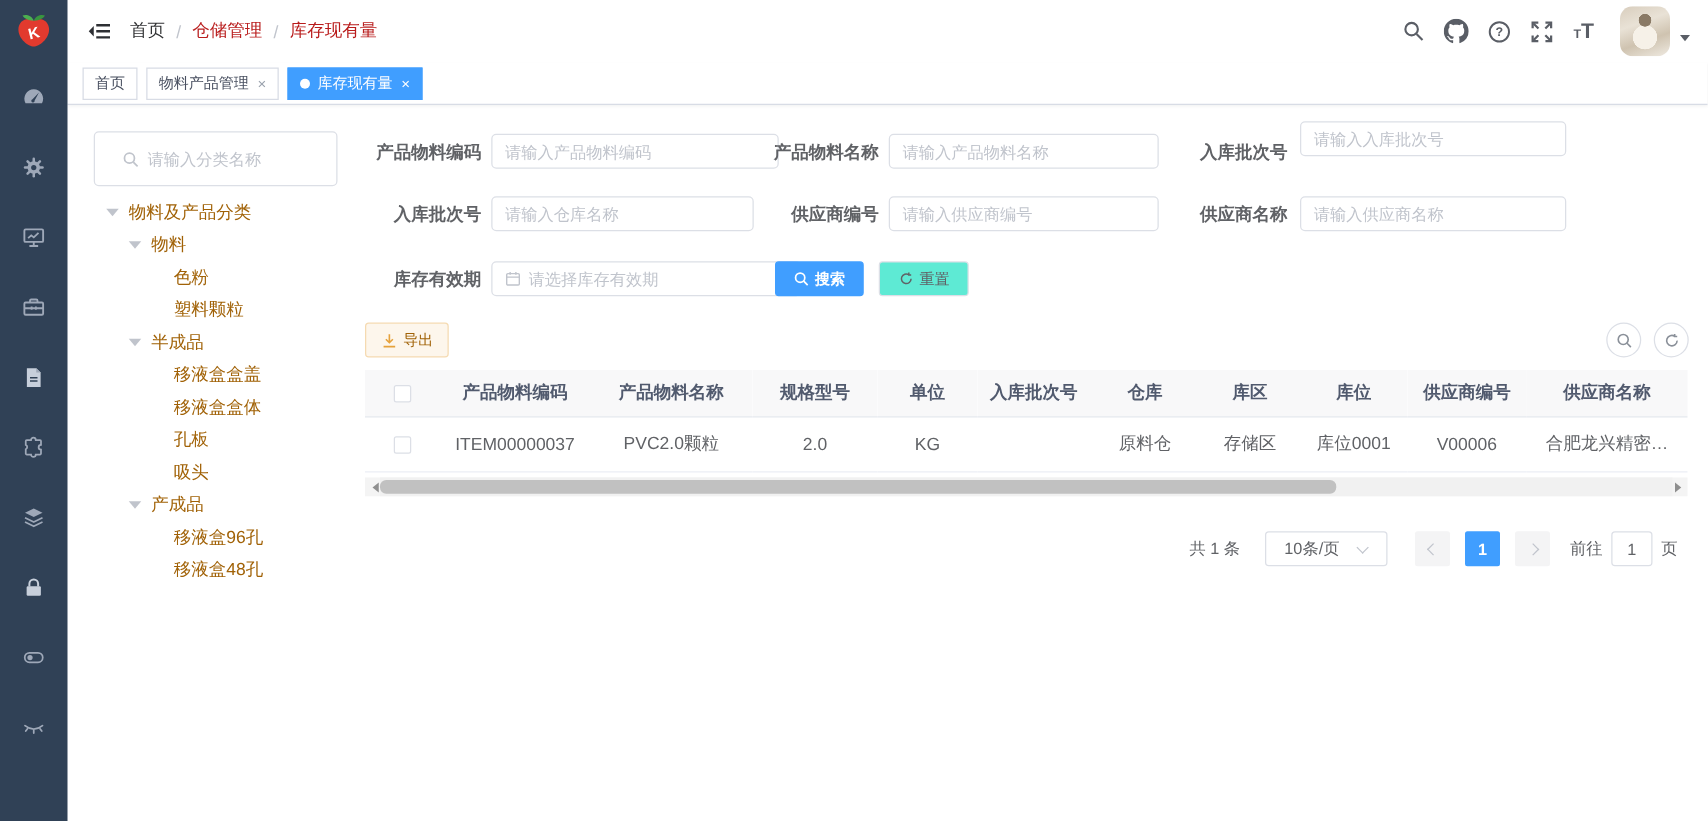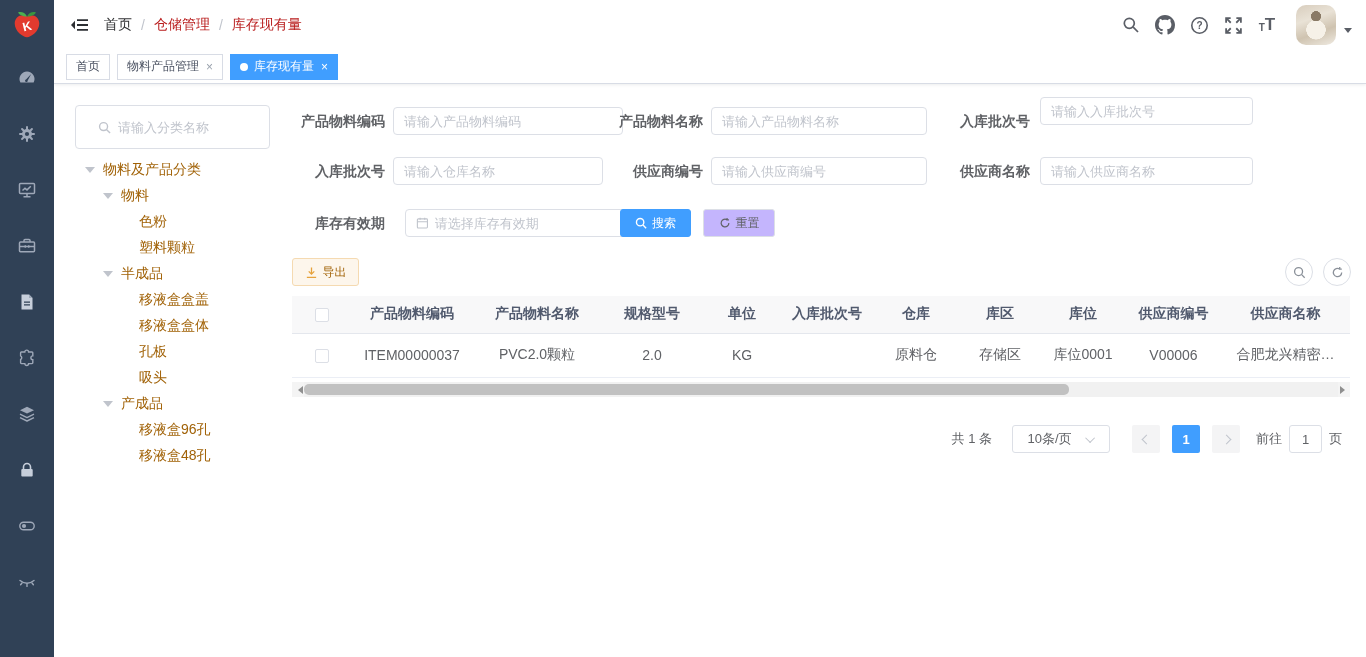--- a/index.html
+++ b/index.html
@@ -47,22 +47,22 @@
   input::placeholder { color:#c0c4cc; }
   .tree { position:absolute; left:21px; top:73px; width:220px; }
   .tree-node { height:26px; display:flex; align-items:center; font-size:14px; color:#a16207; cursor:pointer; white-space:nowrap; }
   .tcaret { width:0; height:0; border-left:5px solid transparent; border-right:5px solid transparent; border-top:6px solid #c0c4cc; margin-right:8px; flex:none; }
 
   
   .flabel { position:absolute; height:28px; line-height:28px; font-size:14px; font-weight:700; color:#606266; text-align:right; white-space:nowrap; }
   .finput { position:absolute; height:28px; border:1px solid #dcdfe6; border-radius:4px; display:flex; align-items:center; padding:0 10px; gap:6px; background:#fff; }
   .finput input { border:0; outline:0; width:100%; font-size:13px; color:#606266; background:transparent; }
   .btn { position:absolute; height:28px; border-radius:3px; font-size:12px; display:flex; align-items:center; justify-content:center; gap:5px; cursor:pointer; }
-  .btn-primary { left:566px; top:125px; width:71px; background:#409eff; border:1px solid #409eff; color:#fff; }
-  .btn-default { left:649px; top:125px; width:72px; background:#c4b5fd; border:1px solid #dcdfe6; color:#606266; }
+  .btn-primary { left:566px; top:125px; width:71px; background:#409eff; border:1px solid #409eff; color:#fff;font-weight:bold; }
+  .btn-default { left:649px; top:125px; width:72px; background:#5eead4; border:1px solid #dcdfe6; color:#606266; }
   .btn-export { left:238px; top:174px; width:67px; background:#fdf6ec; border:1px solid #f5dab1; color:#a16207; }
   .circles { position:absolute; top:174px; right:15px; display:flex; gap:10px; }
   .circle-btn { width:28px; height:28px; border-radius:50%; border:1px solid #dcdfe6; background:#fff; display:flex; align-items:center; justify-content:center; cursor:pointer; }
 
   
   .tbl { position:absolute; left:238px; top:212px; width:1058px; border-collapse:collapse; table-layout:fixed; font-size:14px; }
   .tbl th { height:37px; background:#f8f8f9; color:#515a6e; font-weight:700; border-bottom:1px solid #e4e7ed; text-align:center; white-space:nowrap; overflow:hidden; }
   .tbl td { height:44px; color:#606266; border-bottom:1px solid #ebeef5; text-align:center; white-space:nowrap; overflow:hidden; text-overflow:ellipsis; }
   .cb { display:inline-block; width:14px; height:14px; border:1px solid #dcdfe6; border-radius:2px; background:#fff; vertical-align:middle; cursor:pointer; }
 
@@ -305,21 +305,21 @@
       <div class="finput" style="left: 657px; top: 73px; width: 216px;">
         <input placeholder="请输入供应商编号" style="">
       </div>
       <div class="flabel" style="left: 866px; top: 73px; width: 110px;">供应商名称</div>
       <div class="finput" style="left: 986px; top: 73px; width: 213px;">
         <input placeholder="请输入供应商名称" style="">
       </div>
     </div>
 
   <div class="flabel" style="left:225px;top:125px;width:106px;">库存有效期</div>
-  <div class="finput" style="left:351px;top:125px;width:248px;">
+  <div class="finput" style="left:339px;top:125px;width:248px;">
     <svg width="14" height="14" viewBox="0 0 14 14" fill="none" stroke="#c0c4cc" stroke-width="1.2">
       <rect x="1.5" y="2.5" width="11" height="10" rx="1"></rect>
         <path d="M1.5 5.6h11M4.5 1.2v2.2M9.5 1.2v2.2"></path>
     </svg>
     <input placeholder="请选择库存有效期" style="">
   </div>
   <div class="btn btn-primary">
     <svg width="12" height="12" viewBox="0 0 14 14" fill="none" stroke="#fff" stroke-width="1.6">
       <circle cx="6" cy="6" r="4.3"></circle>
         <path d="M9.3 9.3L13 13"></path>

